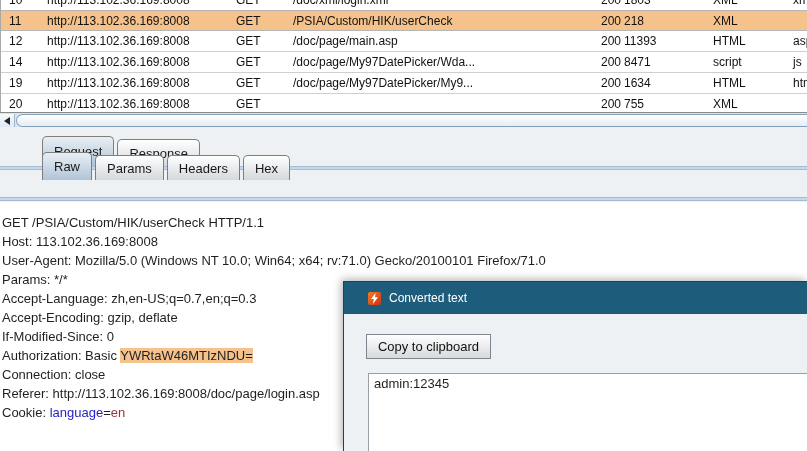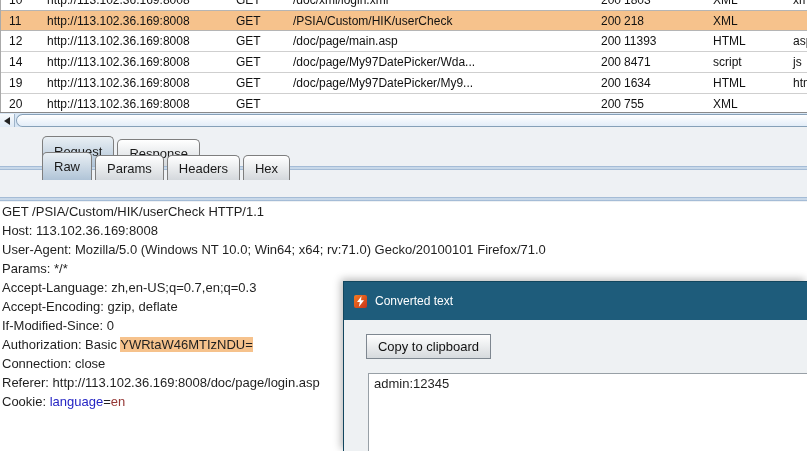--- a/index.html
+++ b/index.html
@@ -46,32 +46,32 @@
          border-radius:5px 5px 0 0; margin-right:3px;
          background:linear-gradient(#ffffff,#d4d8dc); position:relative; }
   .tab.sel { background:linear-gradient(#e9eff4,#b0c4d7); z-index:3; height:calc(100% + 3px); }
   .divider { position:absolute; left:0; width:807px; height:4px; z-index:1;
              background:linear-gradient(#93aecd,#d9e6f2 50%,#93aecd); }
   .divider-1 { top:39px; }
   .divider-2 { top:70px; }
 
   
   .request-editor { position:absolute; left:0; top:202px; width:807px; height:235px;
-                    background:#fff; padding:0 0 0 2px; }
+                    background:#fff; padding:11px 0 0 2px; }
   .req-line { font-size:13px; line-height:19px; color:#1f1f1f; white-space:pre; }
   .seg-highlight { background:var(--row-highlight,#f6c28c); }
   .seg-blue { color:var(--cookie-name,#2525c4); }
   .seg-red  { color:var(--cookie-value,#943634); }
 
   
   .dialog { position:absolute; left:343px; top:281px; width:464px; height:170px;
             background:#eef1f3; border:1px solid #12465e; border-right:none; border-bottom:none;
             box-shadow:-2px -2px 8px rgba(0,0,0,0.28); z-index:10; }
-  .dlg-titlebar { height:38px; background:var(--dialog-titlebar,#1e5c7b);
-                  display:flex; align-items:center; padding-left:10px; }
+  .dlg-titlebar { height:32px; background:var(--dialog-titlebar,#1e5c7b);
+                  display:flex; align-items:center; padding-left:24px; }
   .dlg-icon { width:13px; height:13px; border-radius:2px;
               background:linear-gradient(135deg,#f47b20,#c9331a);
               display:flex; align-items:center; justify-content:center; flex:0 0 auto; }
   .dlg-title { color:#fff; font-size:12px; margin-left:8px; white-space:nowrap; }
   .dlg-button { position:absolute; left:22px; top:52px; width:125px; height:25px;
                 background:linear-gradient(#fefefe,#d6dadd); border:1px solid #7e8790;
                 border-radius:0; font-size:13px; color:#111;
                 display:flex; align-items:center; justify-content:center;
                 font-family:inherit; }
   .dlg-textarea { position:absolute; left:24px; top:91px; right:-2px; bottom:-2px;

